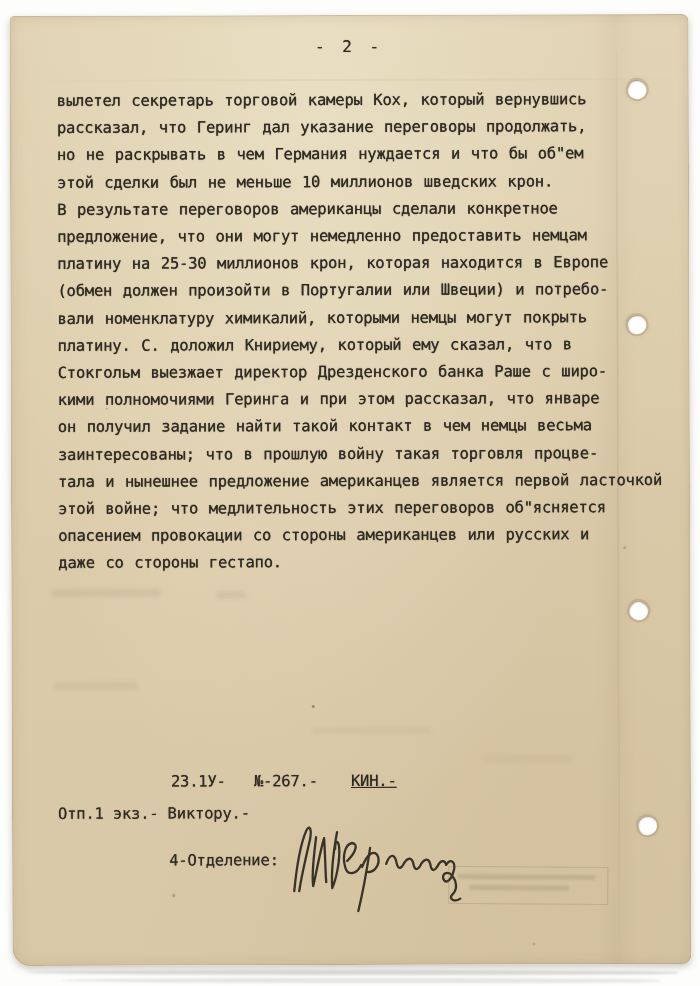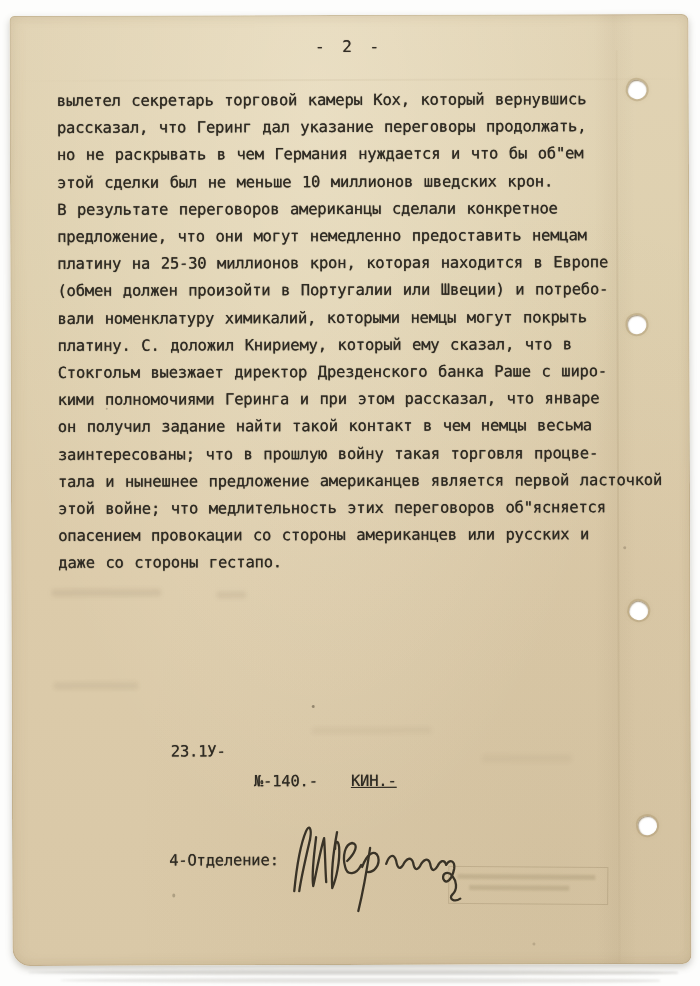--- a/index.html
+++ b/index.html
@@ -45,21 +45,21 @@
     font-size:15.5px;letter-spacing:-0.2px;word-spacing:1.5px;
     line-height:27.2px;
     color:#2f2b23;
     text-shadow:0 0 0.8px rgba(47,43,35,0.85), 0.35px 0.35px 0 rgba(47,43,35,0.22);
   }
   .body-text .tline{white-space:pre;}
   .footer{position:absolute;left:0;top:0;width:100%;height:100%;
     font-size:15.5px;color:#2f2b23;letter-spacing:-0.2px;
     text-shadow:0 0 0.8px rgba(47,43,35,0.85);
   }
-  .f-date{position:absolute;left:159px;top:727px;}
+  .f-date{position:absolute;left:159px;top:757px;}
   .f-num{position:absolute;left:242px;top:757px;}
   .f-init{position:absolute;left:339px;top:757px;text-decoration:underline;}
   .f-copies{position:absolute;left:46px;top:789px;}
   .f-dept{position:absolute;left:157px;top:836px;}
   .signature{position:absolute;left:268px;top:796px;width:205px;height:115px;}
   .hole{
     position:absolute;width:19px;height:19px;
     background:#ffffff;
     border-radius:46% 54% 52% 48%;
     box-shadow:
@@ -125,22 +125,23 @@
     <div class="tline">он получил задание найти такой контакт в чем немцы весьма</div>
     <div class="tline">заинтересованы; что в прошлую войну такая торговля процве-</div>
     <div class="tline">тала и нынешнее предложение американцев является первой ласточкой</div>
     <div class="tline">этой войне; что медлительность этих переговоров об"ясняется</div>
     <div class="tline">опасением провокации со стороны американцев или русских и</div>
     <div class="tline">даже со стороны гестапо.</div>
   </div>
 
   <div class="footer">
     <span class="f-date">23.1У-</span>
-    <span class="f-num">№-140.-</span>
+    <span class="f-num">№-267.-</span>
     <span class="f-init">КИН.-</span>
+    <span class="f-copies">Отп.1 экз.- Виктору.-</span>
     <span class="f-dept">4-Отделение:</span>
 
     <svg class="signature" viewBox="0 0 205 115" xmlns="http://www.w3.org/2000/svg">
       <g fill="none" stroke="#241f16" stroke-width="2.3" stroke-linecap="round" stroke-linejoin="round" opacity="0.88">
         <path d="M14,80 C16,60 20,34 26,20 C29,13 32,17 30,28 C26,45 21,66 19,80"></path>
         <path d="M36,26 C34,44 31,62 33,75 C36,62 40,40 44,27 C45,40 45,58 46,71"></path>
         <path d="M57,21 C53,42 51,62 52,77 C56,68 60,50 59,36 C58,28 55,30 55,38"></path>
         <path d="M67,50 C75,42 79,33 72,32 C65,33 62,45 65,56 C67,65 76,64 81,54"></path>
         <path d="M90,37 C87,57 83,80 78,100"></path>
         <path d="M82,56 C87,42 95,38 98,46 C100,54 94,62 87,61"></path>

